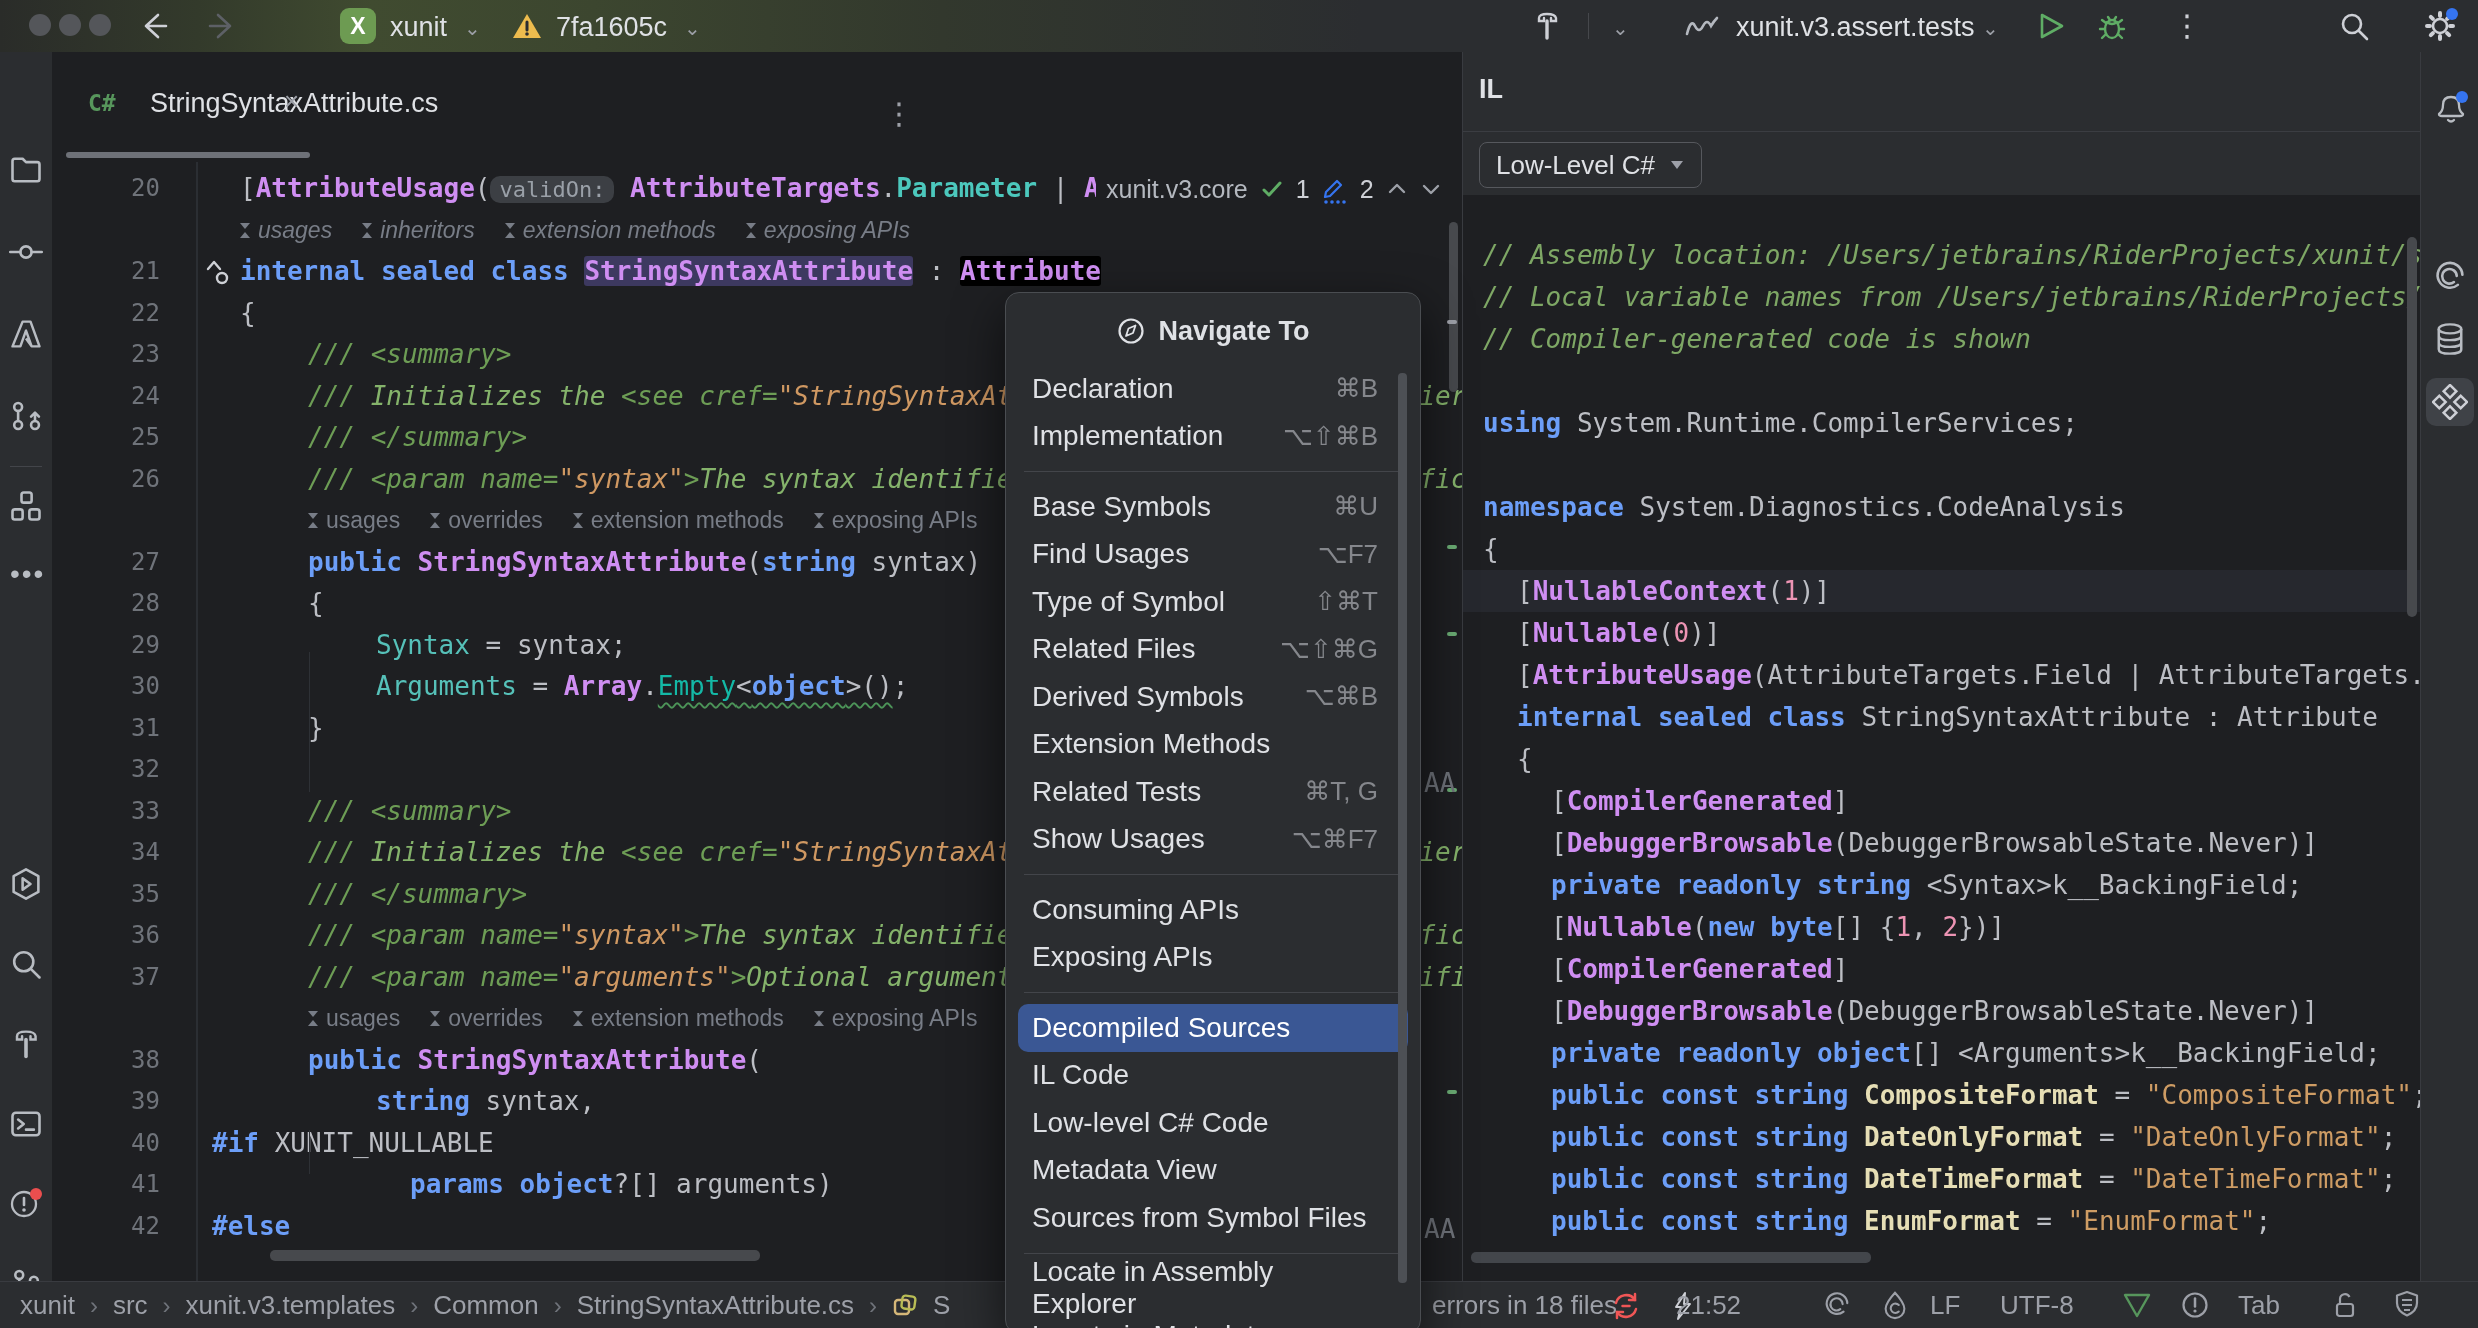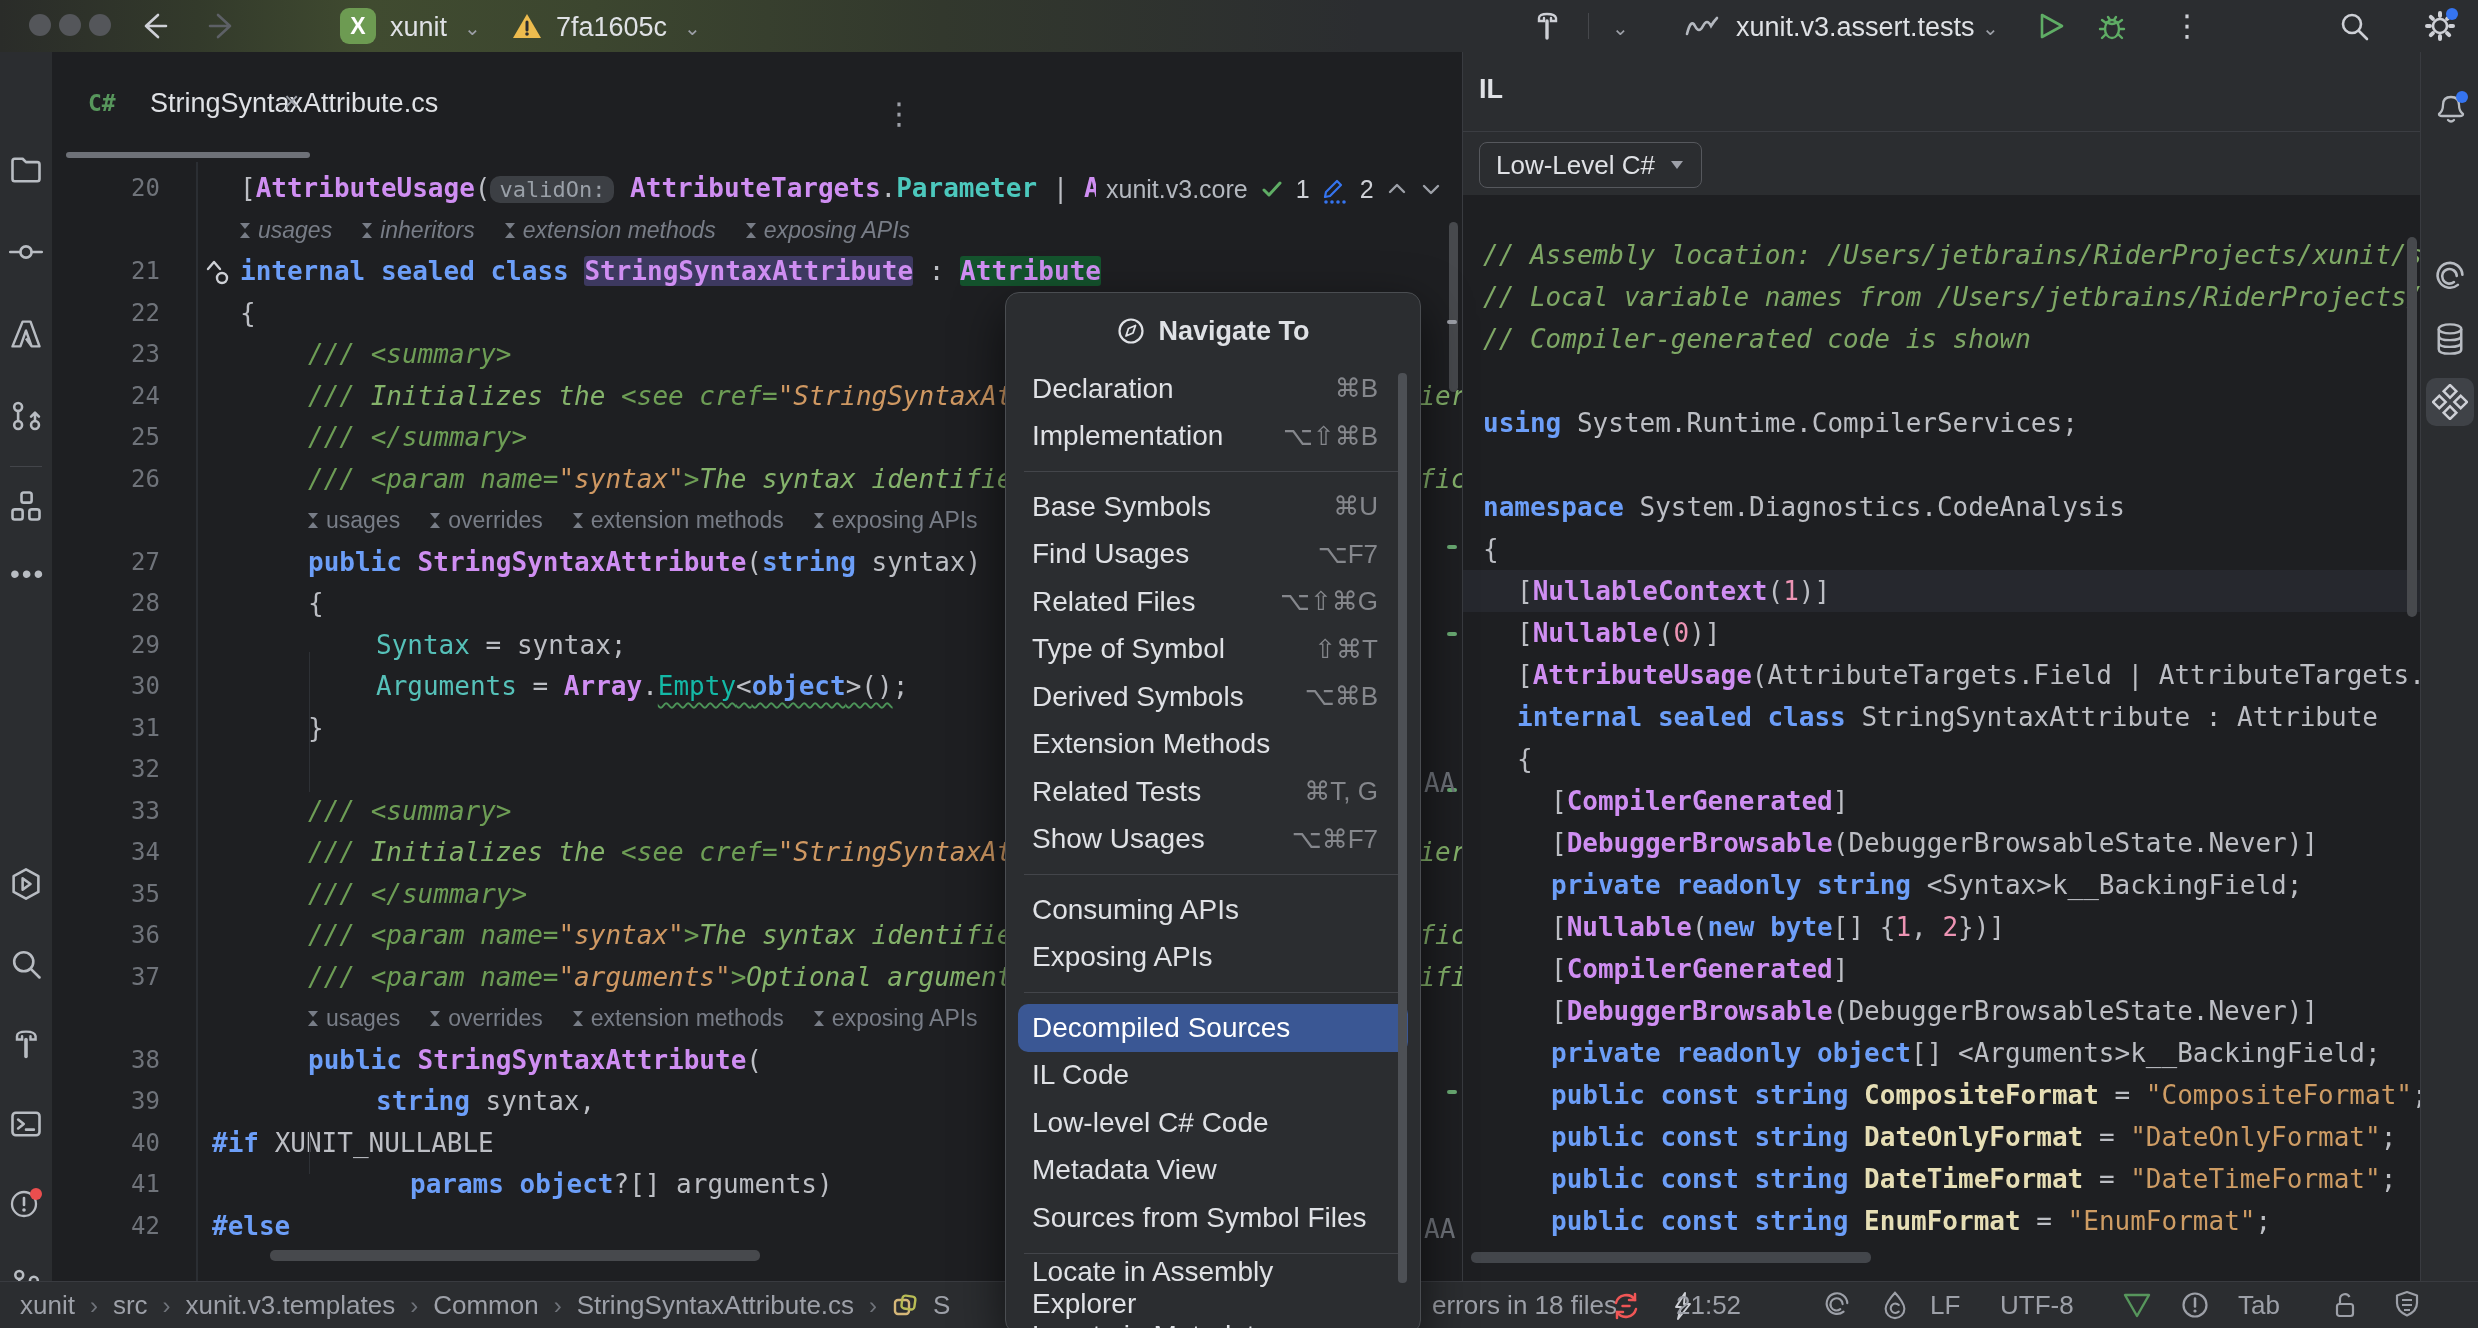--- a/index.html
+++ b/index.html
@@ -50,21 +50,21 @@
   .tk-s{color:#ce9c64;}
   .tk-cn{color:#e6deb5;font-weight:600;}
   .tk-cm{color:#7ea765;font-style:italic;}
   .tk-d,.tk-dt{color:#6d9d55;font-style:italic;}
   .tk-db{color:#85b36b;font-style:italic;}
   .tk-dv{color:#cf9862;font-style:italic;}
   .tk-pp{color:#6c9ef8;font-weight:600;}
   .tk-w{text-decoration:underline;text-decoration-style:wavy;text-decoration-color:#4c9458;
         text-decoration-thickness:2px;text-underline-offset:7px;}
   .tk-hl1{background:#3d3960;border-radius:3px;}
-  .tk-hl2{background:#14532d;border-radius:3px;}
+  .tk-hl2{background:#000000;border-radius:3px;}
   .tk-pill{background:#3c3f44;color:#9aa0a8;border-radius:10px;padding:1px 9px;font-size:22px;}
   .iguide{position:absolute;width:1px;background:#2e3136;}
   .stripemark{position:absolute;width:10px;height:4px;border-radius:2px;}
   .sbar{position:absolute;background:#47494d;border-radius:5px;}
 
   
   #inspect{left:1044px;top:116px;height:42px;display:flex;align-items:center;gap:12px;
            font-size:25px;color:#b4b8bf;background:#1e1f22;padding:0 10px;}
 
   
@@ -495,26 +495,26 @@
       <div class="msep"></div>
       <div class="mi">
         <span>Base Symbols</span>
         <span class="sc">⌘U</span>
       </div>
       <div class="mi">
         <span>Find Usages</span>
         <span class="sc">⌥F7</span>
       </div>
       <div class="mi">
+        <span>Type of Symbol</span>
+        <span class="sc">⇧⌘T</span>
+      </div>
+      <div class="mi">
         <span>Related Files</span>
         <span class="sc">⌥⇧⌘G</span>
-      </div>
-      <div class="mi">
-        <span>Type of Symbol</span>
-        <span class="sc">⇧⌘T</span>
       </div>
       <div class="mi">
         <span>Derived Symbols</span>
         <span class="sc">⌥⌘B</span>
       </div>
       <div class="mi">
         <span>Extension Methods</span>
       </div>
       <div class="mi">
         <span>Related Tests</span>

